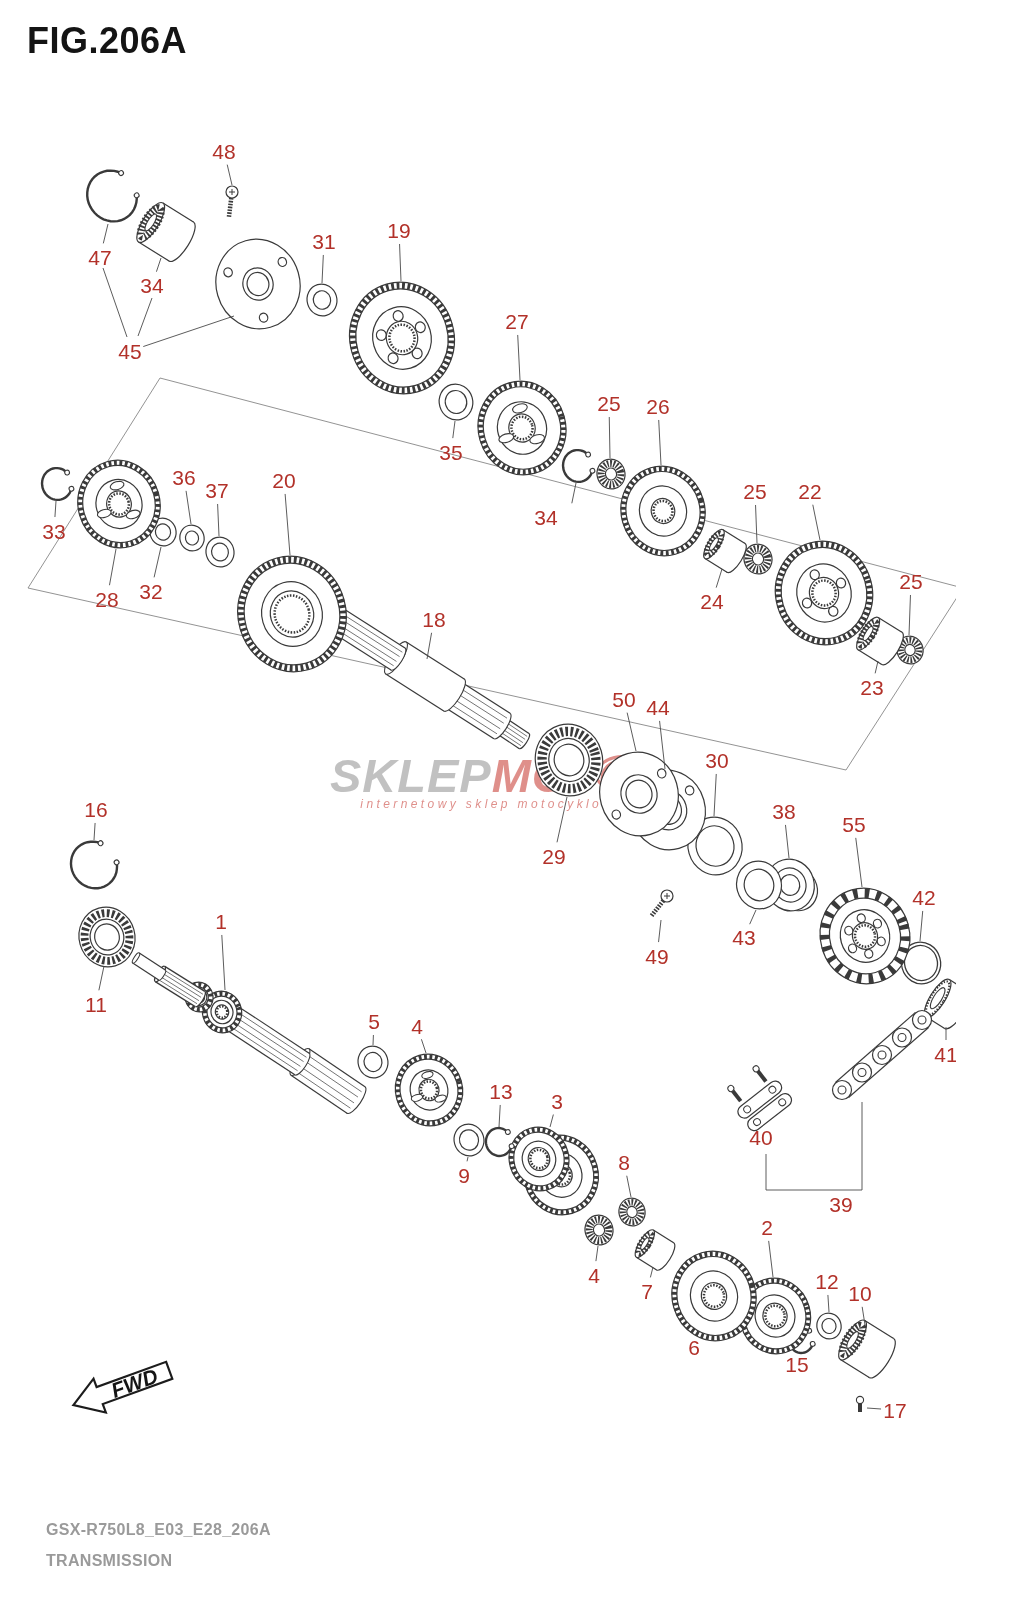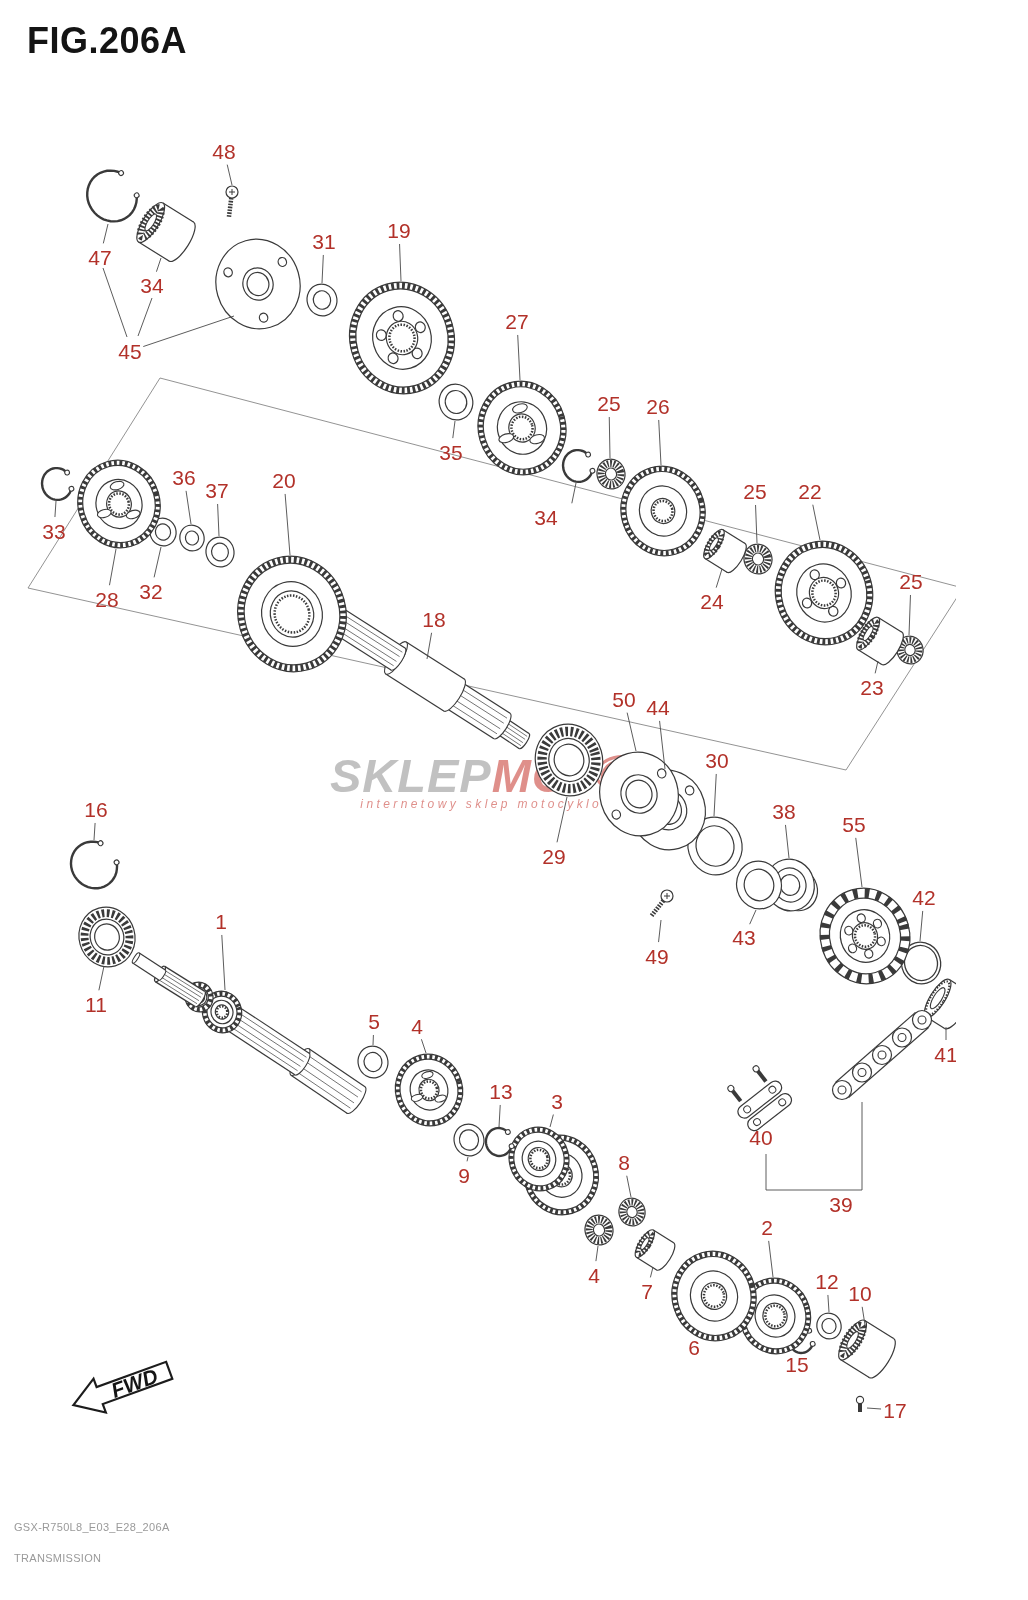--- a/index.html
+++ b/index.html
@@ -12,22 +12,22 @@
     position:absolute; left:27px; top:20px;
     font-size:36px; font-weight:bold; color:#141414; letter-spacing:.5px;
   }
   svg.diagram { position:absolute; left:0; top:0; }
   .callout {
     position:absolute; transform:translate(-50%,-50%);
     font-size:21px; line-height:1; color:var(--callout-red,#b23129);
     white-space:nowrap;
   }
   .footer-line {
-    position:absolute; left:14px; color:var(--footer-gray,#9a9a9a);
-    font-size:11px; letter-spacing:.3px;
+    position:absolute; left:46px; color:var(--footer-gray,#9a9a9a);
+    font-size:16px; letter-spacing:.3px;font-weight:bold;
   }
   .footer-code { top:1521px; }
   .footer-name { top:1552px; }
   .wm-brand { font-size:47px; font-weight:bold; font-style:italic; letter-spacing:1px; }
   .wm-gray { fill:var(--wm-gray,#909090); }
   .wm-red  { fill:var(--wm-red,#c5342c); }
   .wm-tagline { font-size:12px; font-style:italic; letter-spacing:3.4px; fill:var(--wm-red,#c5342c); }
   .fwd-text { font-size:21px; font-weight:bold; font-style:italic; fill:#141414; }
 </style>
 </head>

